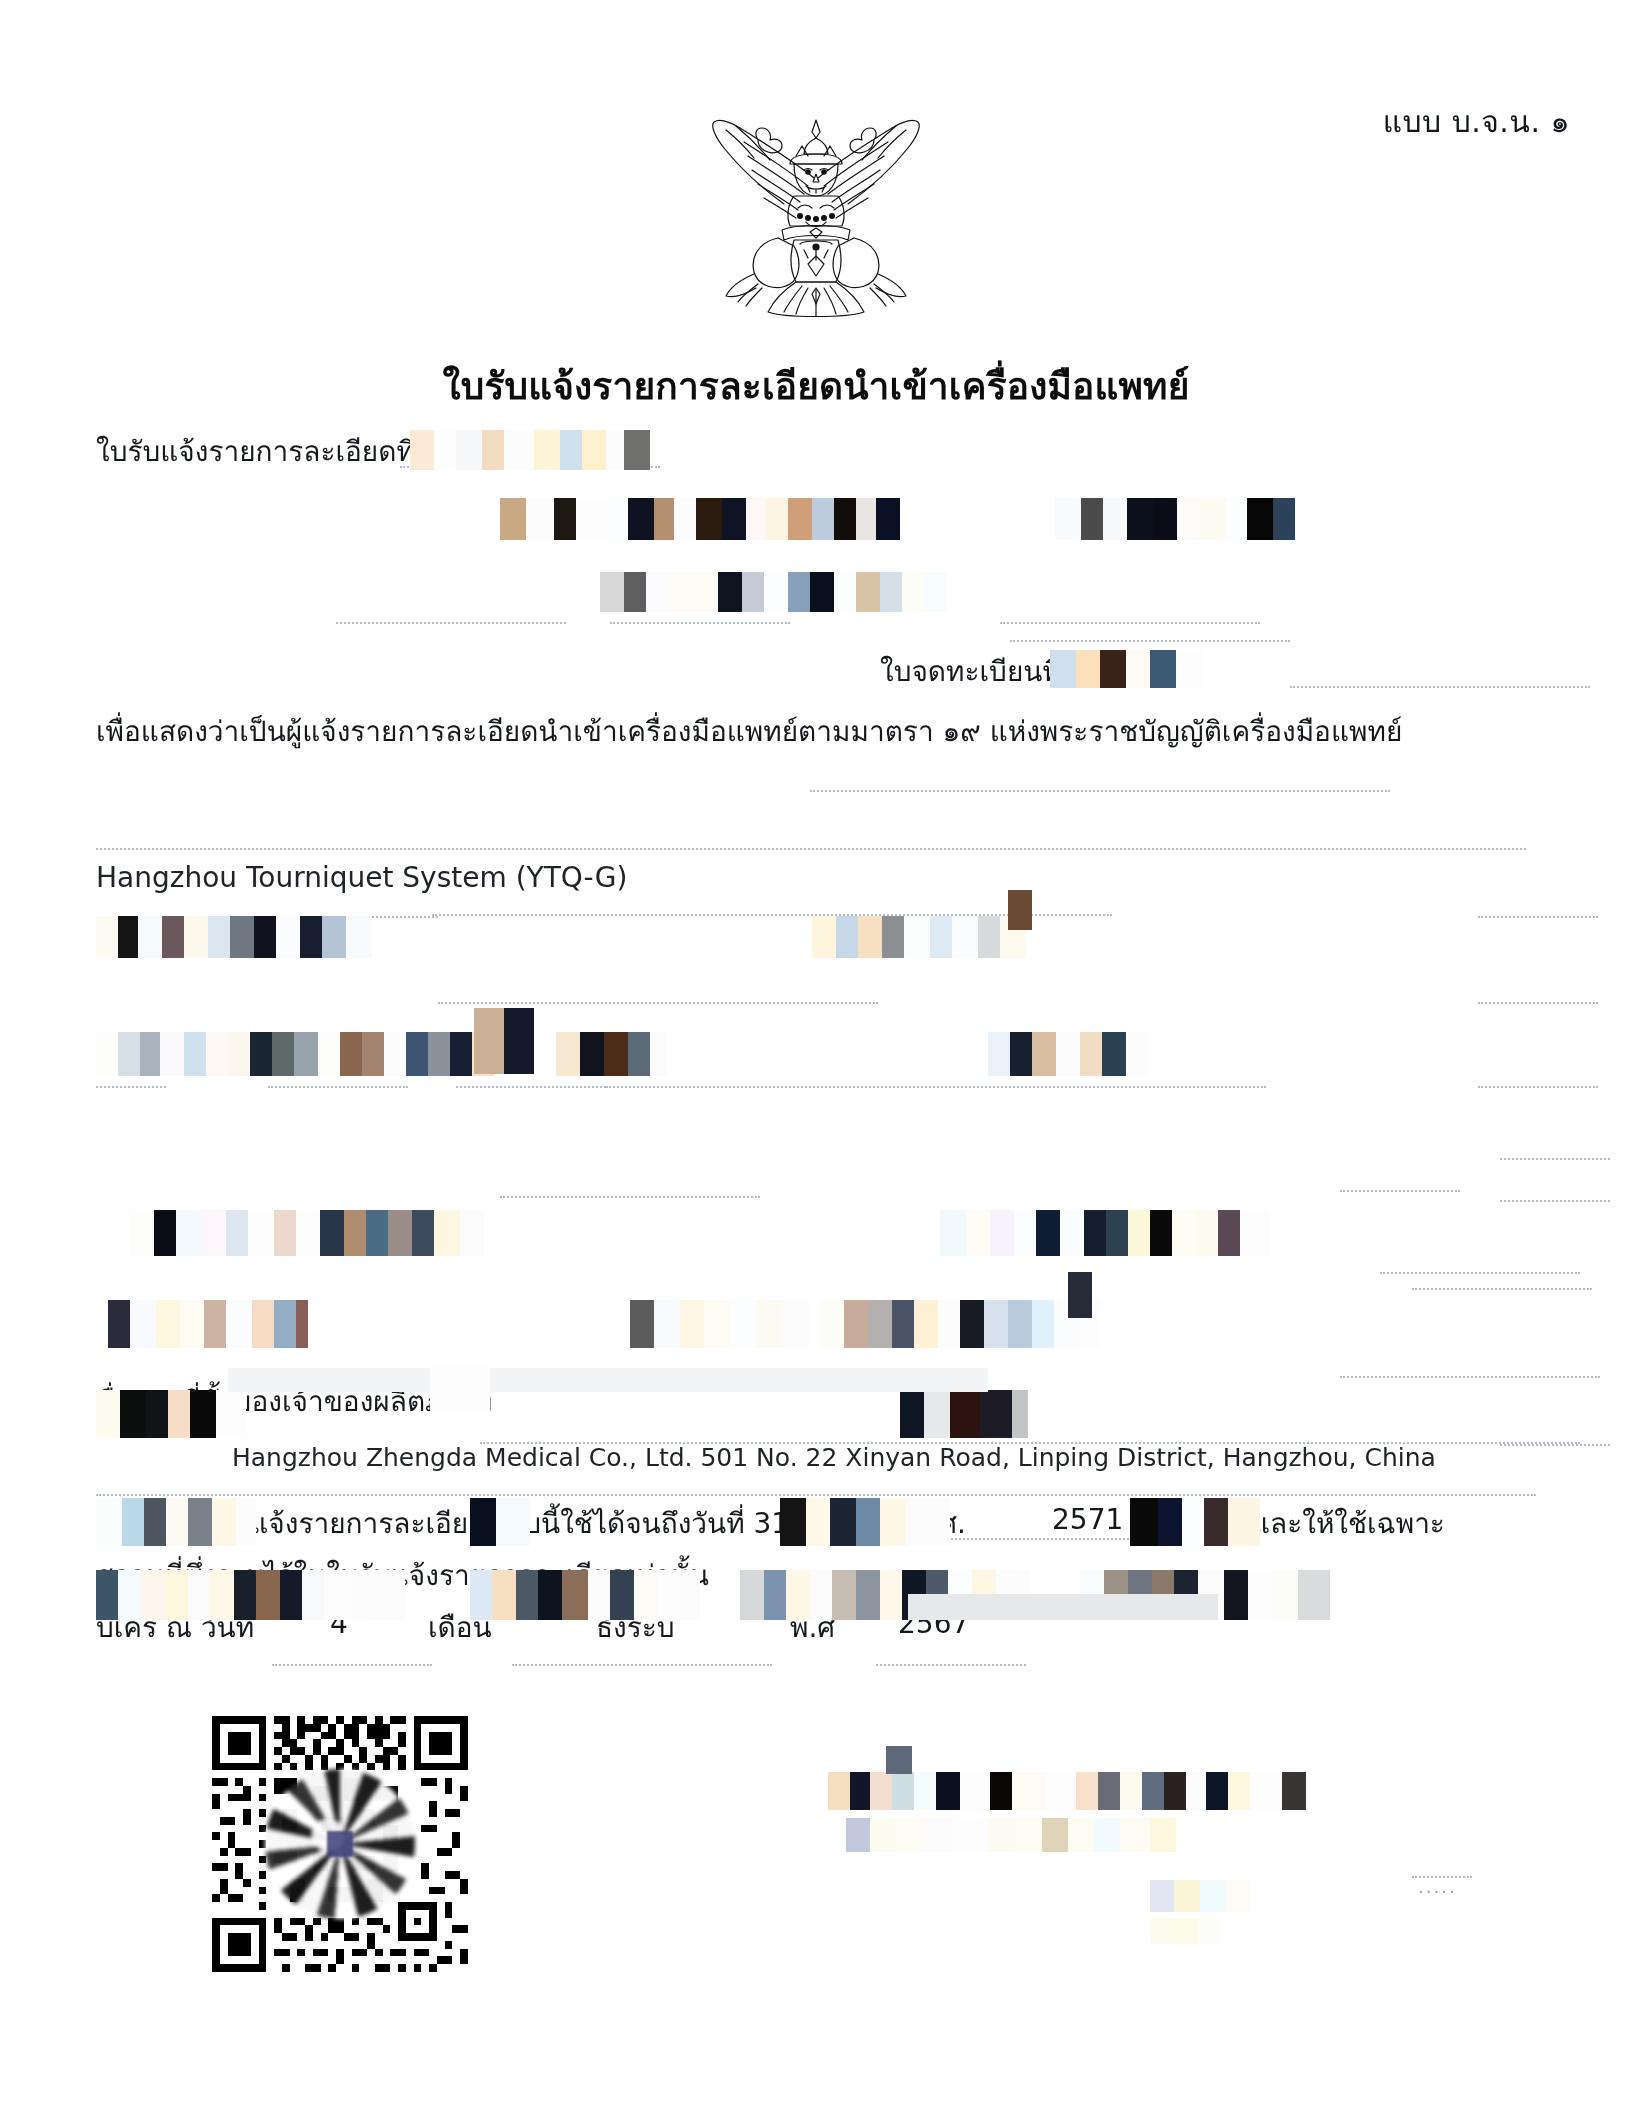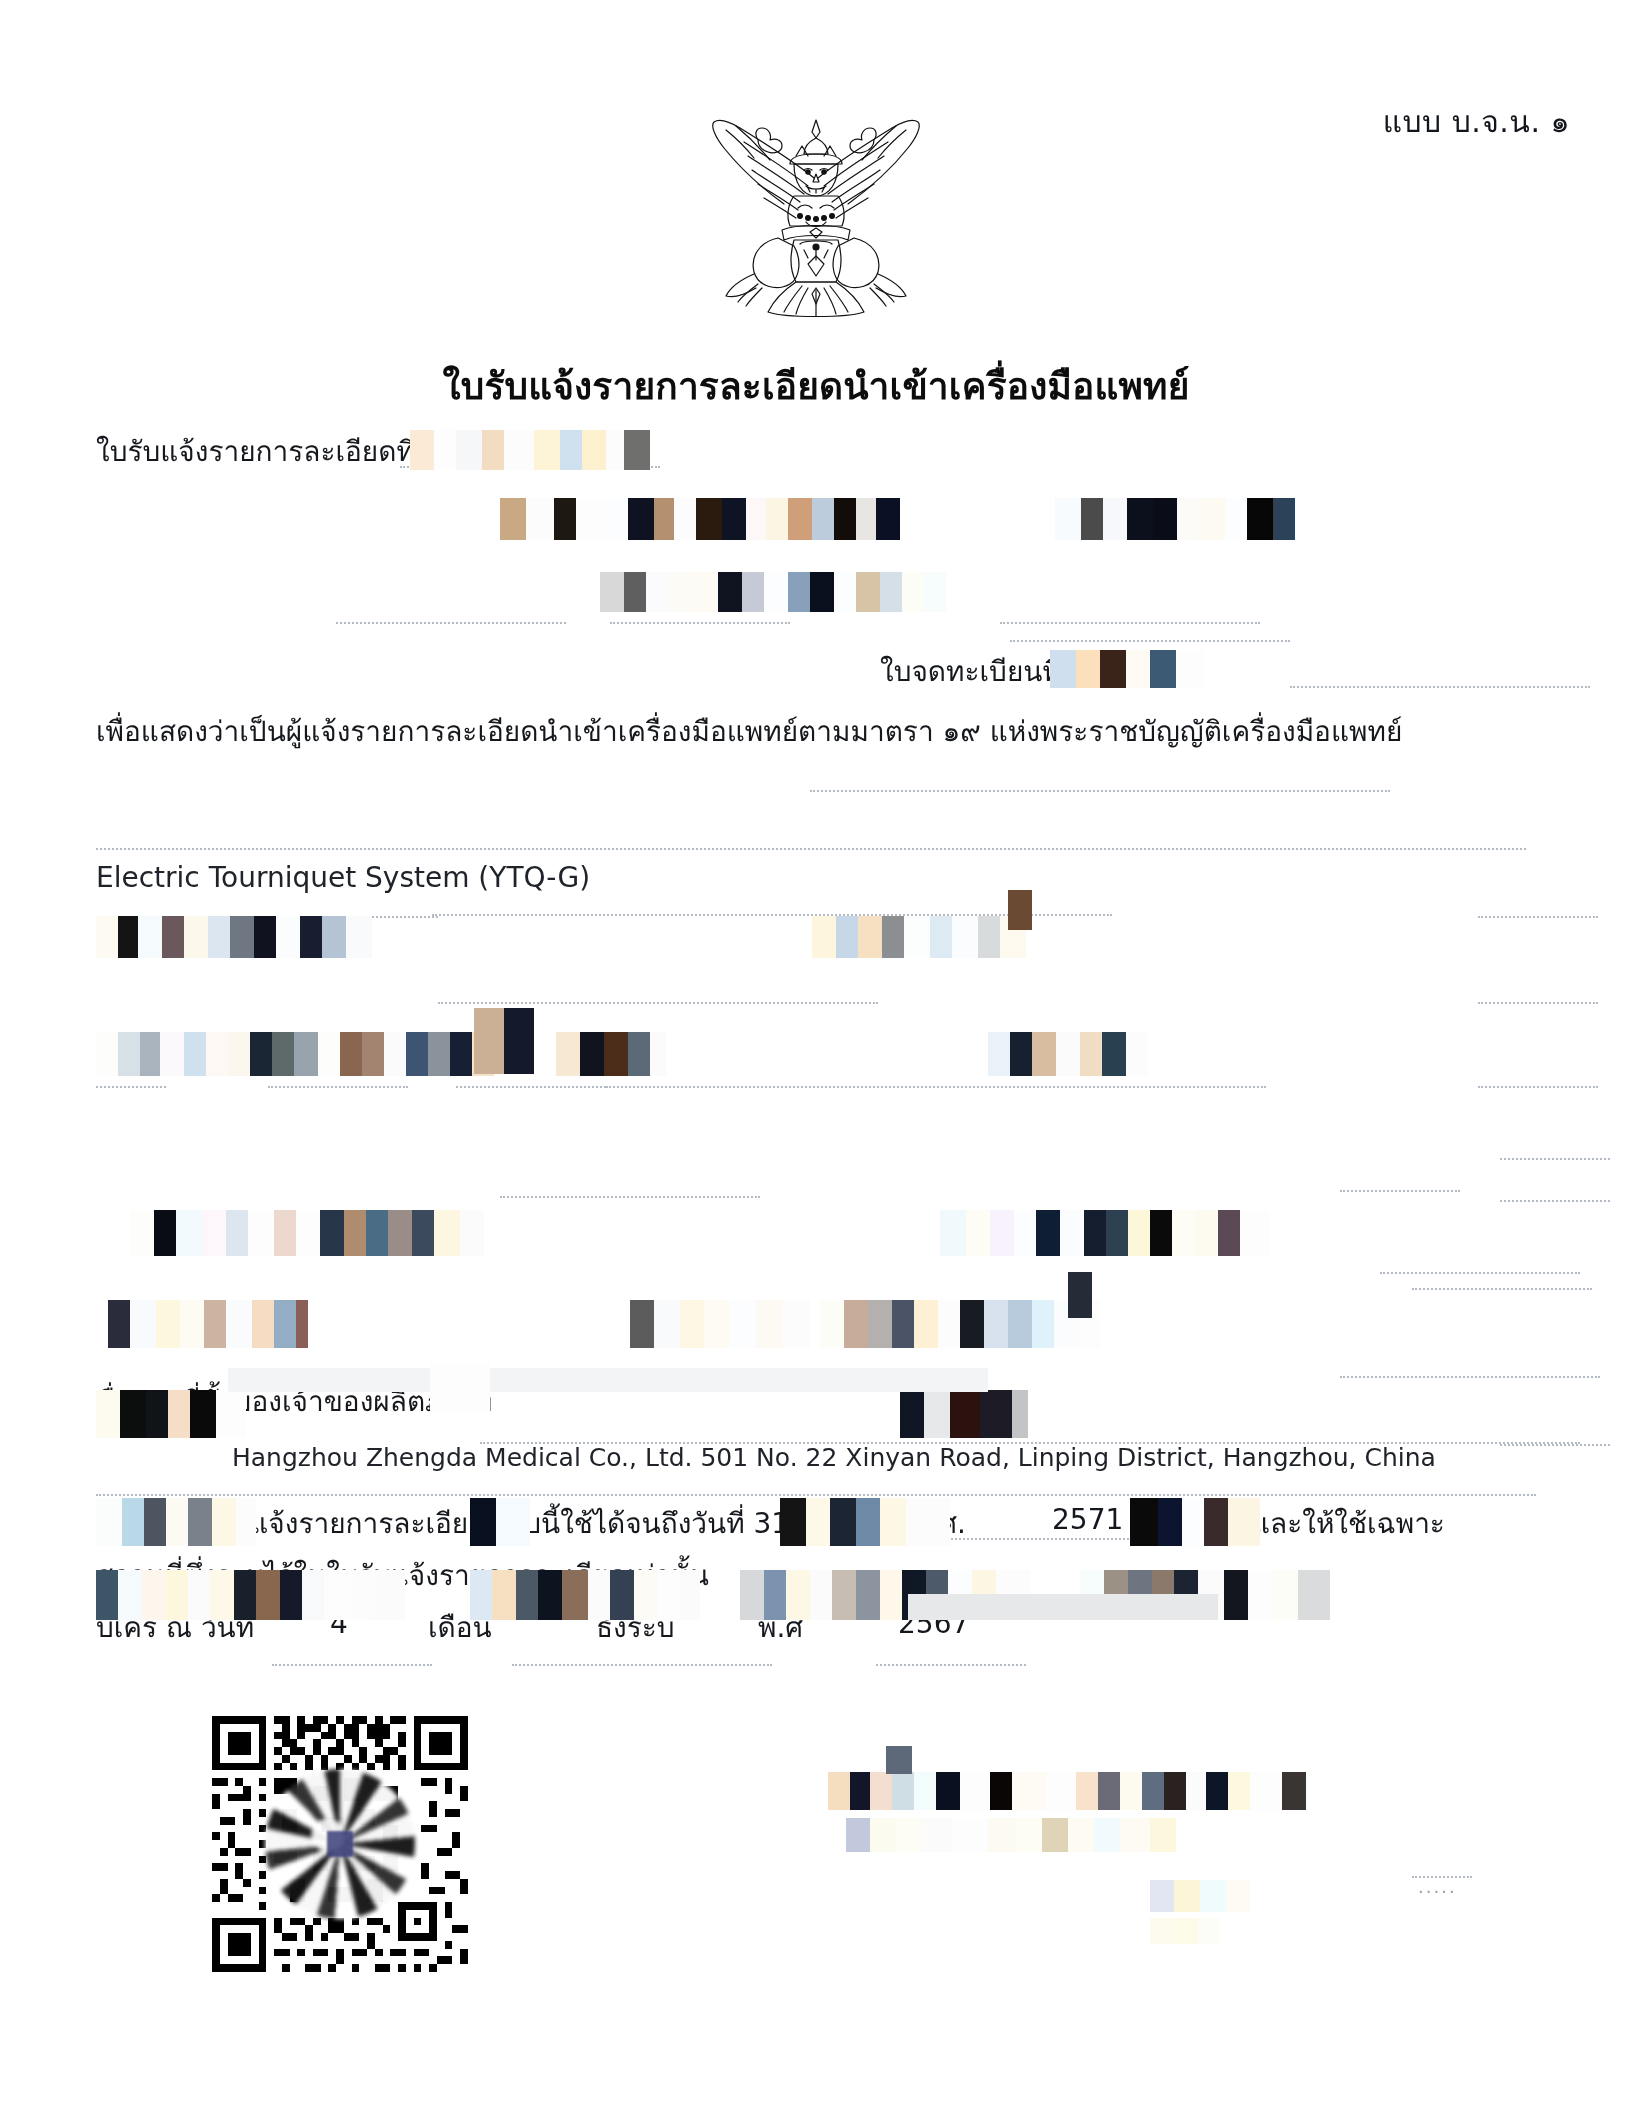--- a/index.html
+++ b/index.html
@@ -213,35 +213,35 @@
   </div>
 
   <div class="doc-title">ใบรับแจ้งรายการละเอียดนำเข้าเครื่องมือแพทย์</div>
 
   <div class="t thai" style="left:96px; top:432px;">ใบรับแจ้งรายการละเอียดที่</div>
 
   <div class="t thai" style="left:880px; top:652px;">ใบจดทะเบียนที่</div>
 
   <div class="t thai" style="left:96px; top:712px;">เพื่อแสดงว่าเป็นผู้แจ้งรายการละเอียดนำเข้าเครื่องมือแพทย์ตามมาตรา ๑๙ แห่งพระราชบัญญัติเครื่องมือแพทย์</div>
 
-  <div class="t latin" style="left:96px; top:858px; font-size:28px;">Electric Tourniquet System (YTQ-G)</div>
+  <div class="t latin" style="left:96px; top:858px; font-size:28px;">Hangzhou Tourniquet System (YTQ-G)</div>
 
   <div class="t thai" style="left:96px; top:1382px;">ชื่อและที่ตั้งของเจ้าของผลิตภัณฑ์</div>
   <div class="t latin" style="left:232px; top:1440px;">Hangzhou Zhengda Medical Co., Ltd. 501 No. 22 Xinyan Road, Linping District, Hangzhou, China</div>
 
   <div class="t thai" style="left:186px; top:1504px;">ใบรับแจ้งรายการละเอียดฉบับนี้ใช้ได้จนถึงวันที่ 31 ธันวาคม  พ.ศ.</div>
   <div class="t num" style="left:1052px; top:1500px;">2571</div>
   <div class="t thai" style="left:1252px; top:1504px;">และให้ใช้เฉพาะ</div>
   <div class="t thai" style="left:96px; top:1556px;">สถานที่ซึ่งระบุไว้ในใบรับแจ้งรายการละเอียดเท่านั้น</div>
 
   <div class="t thai" style="left:96px; top:1608px;">บเคร้ ณ วันที่</div>
   <div class="t num" style="left:330px; top:1604px;">4</div>
   <div class="t thai" style="left:428px; top:1608px;">เดือน</div>
   <div class="t thai" style="left:596px; top:1608px;">ธังระบ</div>
-  <div class="t thai" style="left:758px; top:1608px;">พ.ศ</div>
+  <div class="t thai" style="left:790px; top:1608px;">พ.ศ</div>
   <div class="t num" style="left:898px; top:1604px;">2567</div>
 
   <div class="ellipsis-mini" style="left:1418px; top:1876px;">.....</div>
 
   <div class="qr-wrap">
     <svg viewBox="0 0 33 33" xmlns="http://www.w3.org/2000/svg" shape-rendering="crispEdges">
       <rect width="33" height="33" fill="#ffffff"></rect>
       <g fill="#000000">
 
         <rect x="0" y="0" width="7" height="1"></rect>

